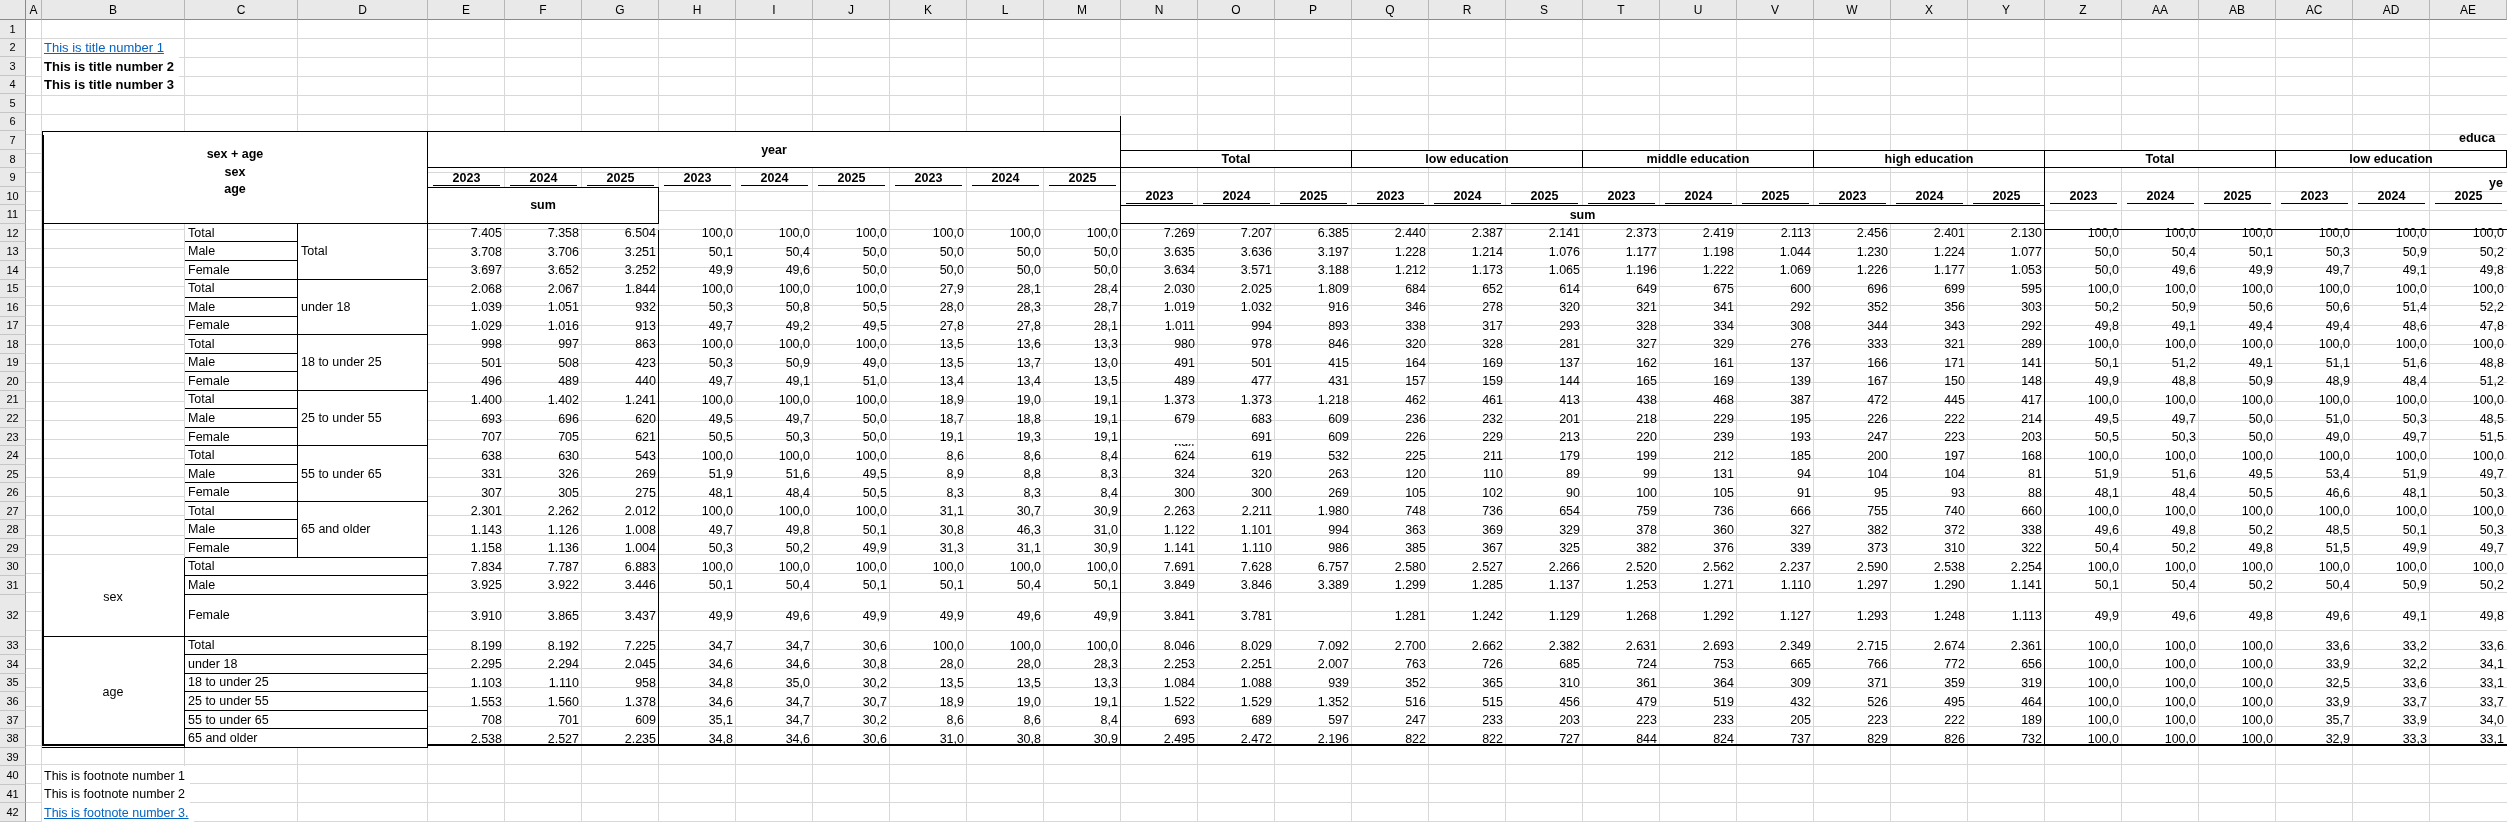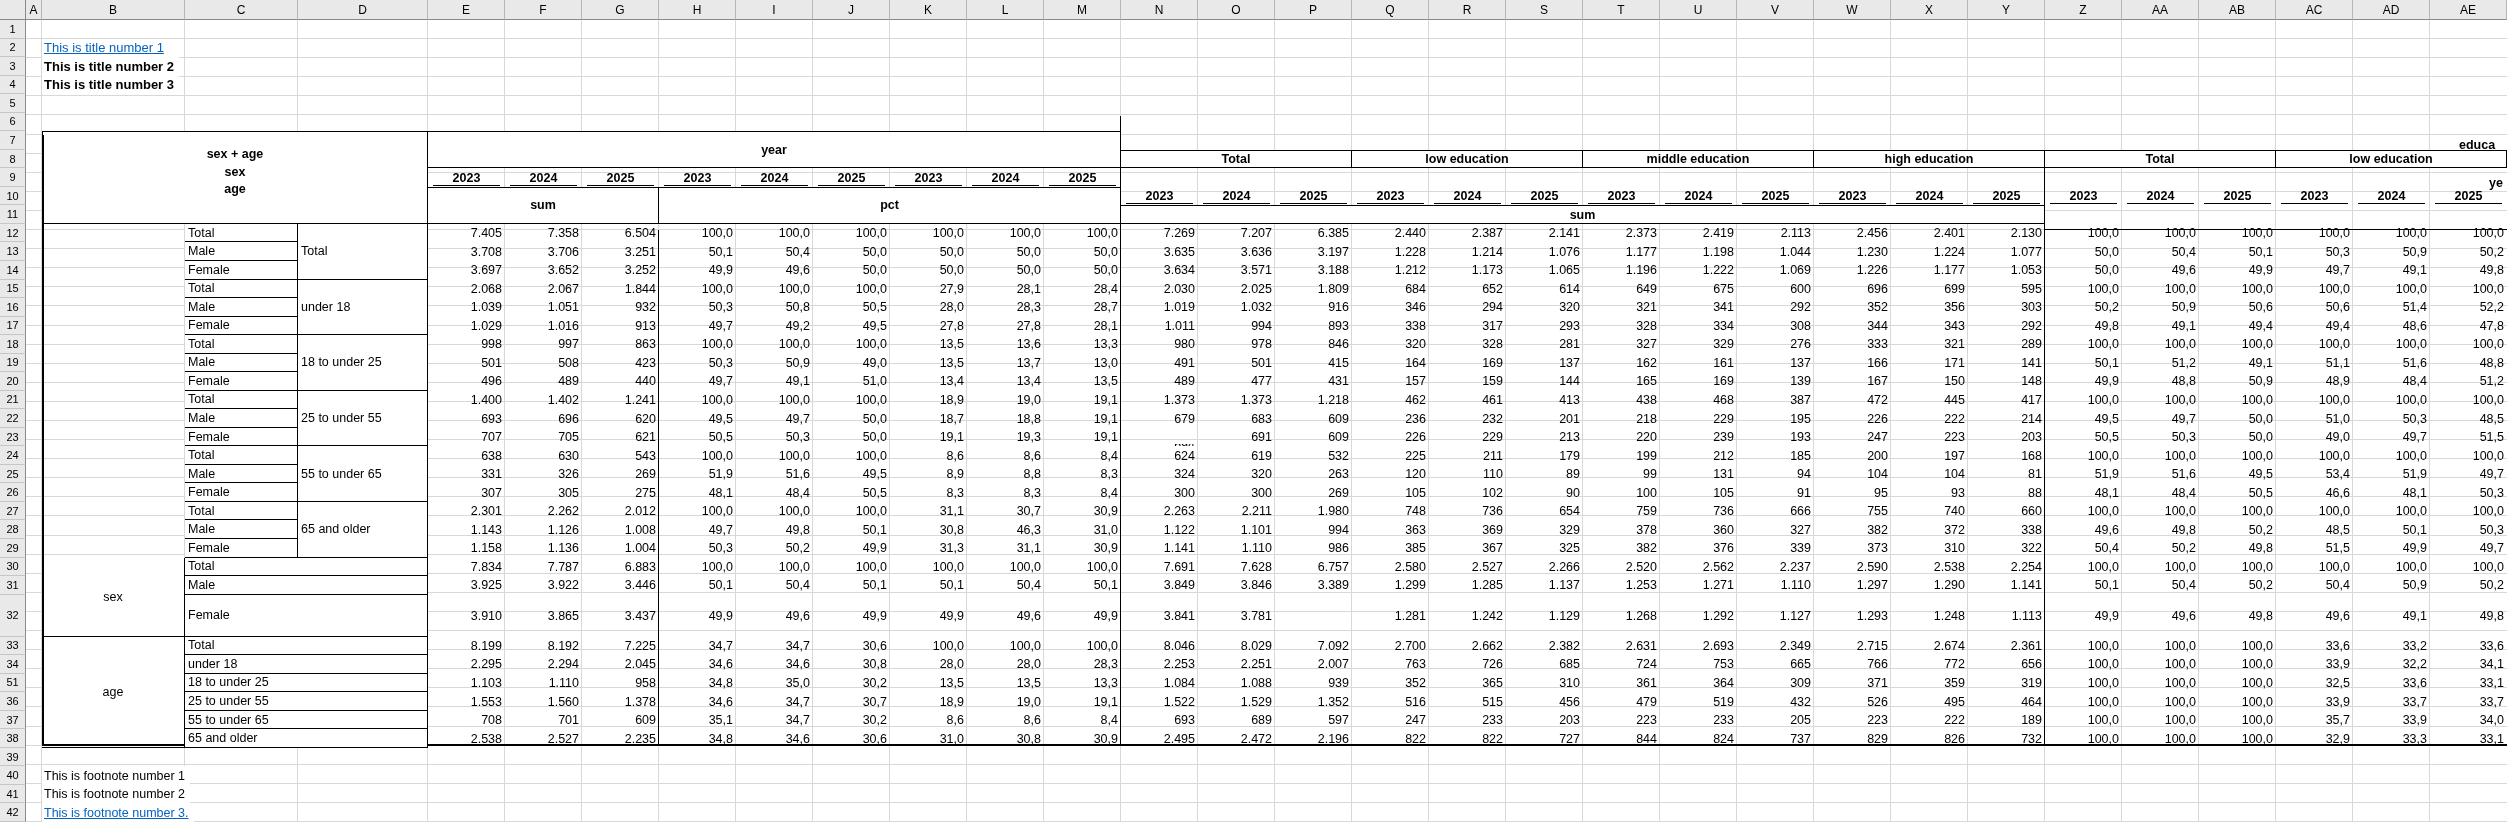--- a/index.html
+++ b/index.html
@@ -38,21 +38,21 @@
   .sumR{grid-column:15 / span 12;grid-row:12;border-left:none}
   .g{grid-row:9;border-left:none}
   .g0{grid-column:15 / span 3}.g1{grid-column:18 / span 3}.g2{grid-column:21 / span 3}
   .g3{grid-column:24 / span 3}.g4{grid-column:27 / span 3}.g5{grid-column:30 / span 3}
   .weight{grid-column:15 / span 18;grid-row:7;position:relative;z-index:1;background:#fff;
         border-top:1.5px solid #000;border-bottom:1.5px solid #000;font-weight:bold;font-size:12.5px}
   .wlab{position:absolute;left:1036px;top:50%;transform:translate(-50%,-50%)}
   .yearcell{position:relative;z-index:2;font-weight:bold;font-size:12.5px;display:flex;align-items:center;justify-content:center}
   .yearcell::after{content:"";position:absolute;left:5px;right:5px;bottom:1px;border-bottom:1.5px solid #000}
   .frag{position:absolute;z-index:3;font-weight:bold;font-size:12.5px;height:19px;display:flex;align-items:center;white-space:nowrap}
-  .educa{left:2459px;top:135px}
+  .educa{left:2459px;top:128px}
   .yefrag{left:2489px;top:173px}
 
   .title{position:relative;z-index:3;grid-column:3;justify-self:start;align-self:center;width:max-content;background:#fff;
          font-size:13px;white-space:nowrap;display:flex;align-items:center;padding:0 5px 0 2px;height:100%}
   .fnote{position:relative;z-index:3;grid-column:3;justify-self:start;align-self:center;width:max-content;background:#fff;
          font-size:12.5px;white-space:nowrap;display:flex;align-items:center;padding:0 5px 0 2px;height:100%}
   .t-bold{font-weight:bold}
   .t-link{color:#0563c1;text-decoration:underline}
   .trow3{grid-row:3}.trow4{grid-row:4}.trow5{grid-row:5}
   .frow41{grid-row:41}.frow42{grid-row:42}.frow43{grid-row:43}
@@ -68,21 +68,20 @@
   <div class="title t-bold trow4">This is title number 2</div>
   <div class="title t-bold trow5">This is title number 3</div>
 
   <div class="hbox stub">
     <span>sex + age</span>
     <span>sex</span>
     <span>age</span>
   </div>
   <div class="hbox yearL">year</div>
   <div class="hbox sumL">sum</div>
-  <div class="hbox pctL">pct</div>
 
   <div class="hbox g g0">Total</div>
   <div class="hbox g g1">low education</div>
   <div class="hbox g g2">middle education</div>
   <div class="hbox g g3">high education</div>
   <div class="hbox g g4">Total</div>
   <div class="hbox g g5">low education</div>
   <div class="hbox sumR">sum</div>
 
   <div class="frag educa">educa</div>
@@ -157,21 +156,21 @@
     <div class="rh" style="grid-area: 26 / 1;">25</div>
     <div class="rh" style="grid-area: 27 / 1;">26</div>
     <div class="rh" style="grid-area: 28 / 1;">27</div>
     <div class="rh" style="grid-area: 29 / 1;">28</div>
     <div class="rh" style="grid-area: 30 / 1;">29</div>
     <div class="rh" style="grid-area: 31 / 1;">30</div>
     <div class="rh" style="grid-area: 32 / 1;">31</div>
     <div class="rh" style="grid-area: 33 / 1;">32</div>
     <div class="rh" style="grid-area: 34 / 1;">33</div>
     <div class="rh" style="grid-area: 35 / 1;">34</div>
-    <div class="rh" style="grid-area: 36 / 1;">51</div>
+    <div class="rh" style="grid-area: 36 / 1;">35</div>
     <div class="rh" style="grid-area: 37 / 1;">36</div>
     <div class="rh" style="grid-area: 38 / 1;">37</div>
     <div class="rh" style="grid-area: 39 / 1;">38</div>
     <div class="rh" style="grid-area: 40 / 1;">39</div>
     <div class="rh" style="grid-area: 41 / 1;">40</div>
     <div class="rh" style="grid-area: 42 / 1;">41</div>
     <div class="rh" style="grid-area: 43 / 1;">42</div>
     <div class="vgrid" style="left: 41px;"></div>
     <div class="vgrid" style="left: 184px;"></div>
     <div class="vgrid" style="left: 297px;"></div>
@@ -356,21 +355,21 @@
     <div class="num" style="grid-area: 17 / 9;">50,3</div>
     <div class="num" style="grid-area: 17 / 10;">50,8</div>
     <div class="num" style="grid-area: 17 / 11;">50,5</div>
     <div class="num" style="grid-area: 17 / 12;">28,0</div>
     <div class="num" style="grid-area: 17 / 13;">28,3</div>
     <div class="num" style="grid-area: 17 / 14;">28,7</div>
     <div class="num" style="grid-area: 17 / 15;">1.019</div>
     <div class="num" style="grid-area: 17 / 16;">1.032</div>
     <div class="num" style="grid-area: 17 / 17;">916</div>
     <div class="num" style="grid-area: 17 / 18;">346</div>
-    <div class="num" style="grid-area: 17 / 19;">294</div>
+    <div class="num" style="grid-area: 17 / 19;">278</div>
     <div class="num" style="grid-area: 17 / 20;">320</div>
     <div class="num" style="grid-area: 17 / 21;">321</div>
     <div class="num" style="grid-area: 17 / 22;">341</div>
     <div class="num" style="grid-area: 17 / 23;">292</div>
     <div class="num" style="grid-area: 17 / 24;">352</div>
     <div class="num" style="grid-area: 17 / 25;">356</div>
     <div class="num" style="grid-area: 17 / 26;">303</div>
     <div class="num" style="grid-area: 17 / 27;">50,2</div>
     <div class="num" style="grid-area: 17 / 28;">50,9</div>
     <div class="num" style="grid-area: 17 / 29;">50,6</div>

